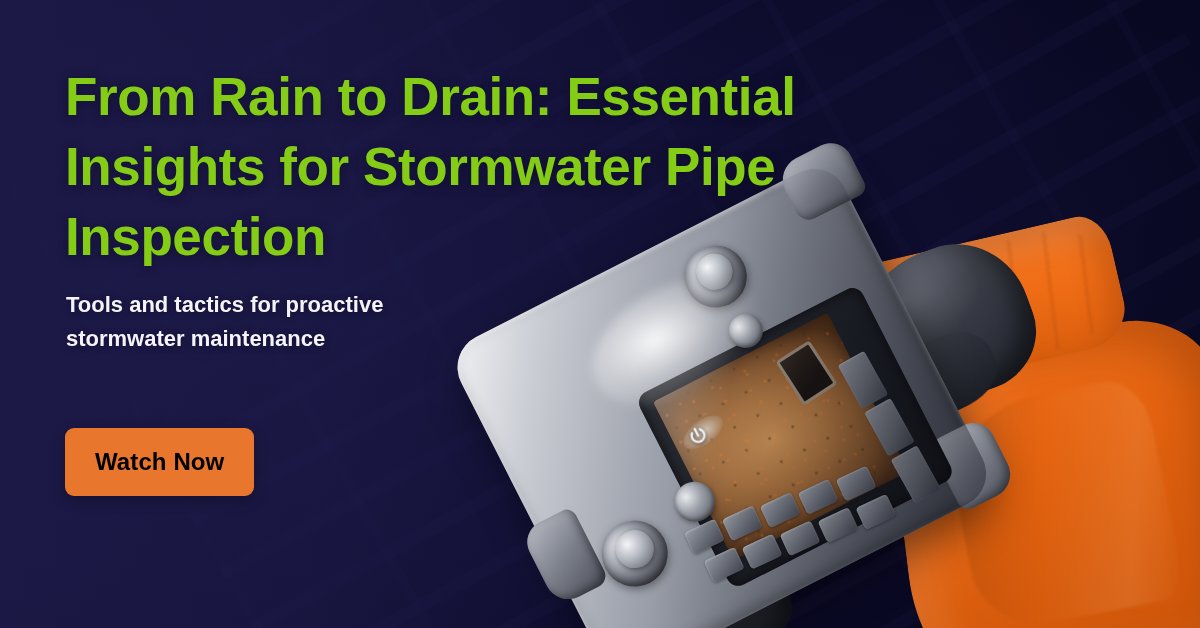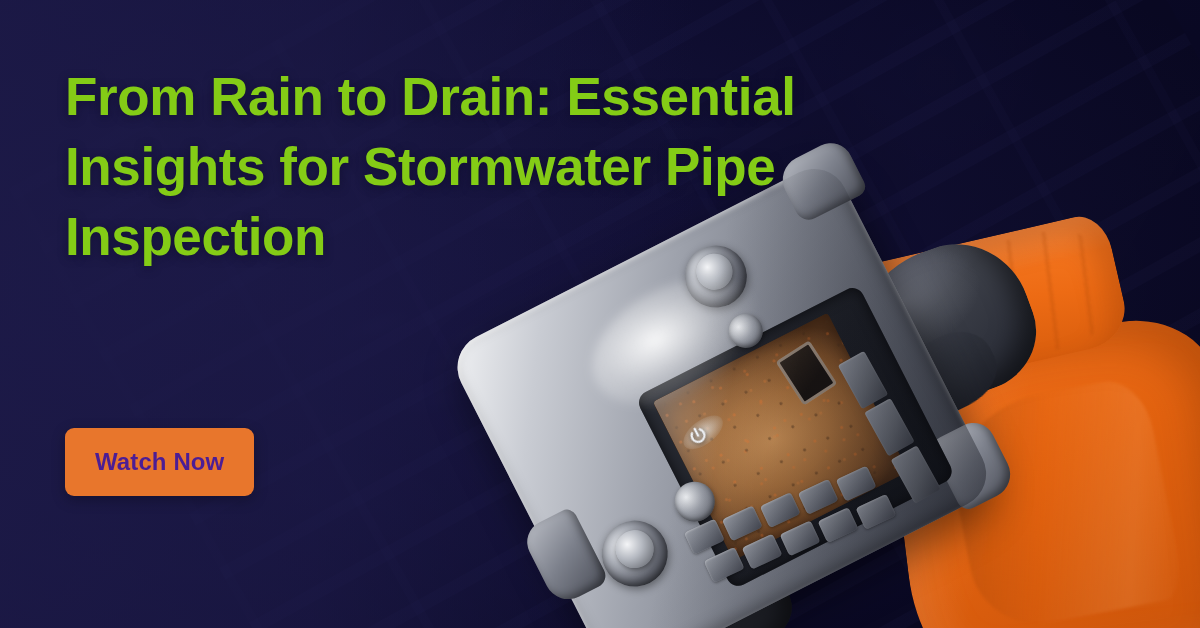--- a/index.html
+++ b/index.html
@@ -346,21 +346,21 @@
     color:#f4f4f8;
     text-shadow:0 1px 6px rgba(12,10,38,.55);
   }
   .cta {
     position:absolute; top:428px; left:0;
     display:inline-flex;
     align-items:center; justify-content:center;
     padding:12px 30px;
     height:68px;
     background:#e8762c;
-    color:#4c1d95;
+    color:#000000;
     font-size:24px;
     font-weight:700;
     letter-spacing:.1px;
     border:none;
     border-radius:9px;
     cursor:pointer;
     box-shadow:0 4px 14px rgba(0,0,0,.28);
     font-family:"Liberation Sans", sans-serif;
   }
 </style>
@@ -437,17 +437,18 @@
       </div>
 
       <div class="ctrl-gloss"></div>
       <div class="ctrl-shade"></div>
     </div>
   </div>
 
   <div class="content">
     <h1 class="headline">From Rain to Drain: Essential Insights for Stormwater Pipe Inspection</h1>
 
+    <p class="subhead">Tools and tactics for proactive stormwater maintenance</p>
 
     <button class="cta">Watch Now</button>
   </div>
 
 </div>
 
 </body></html>

